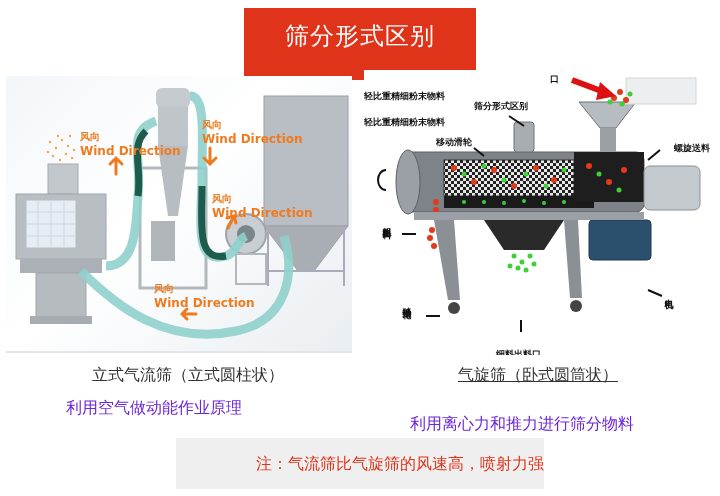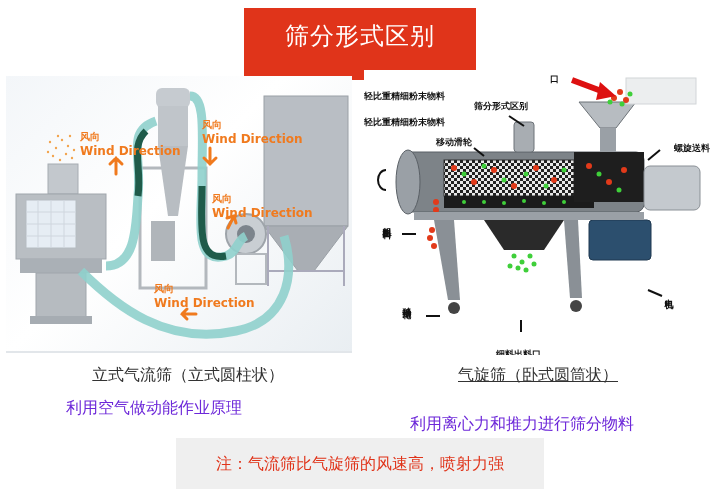--- a/index.html
+++ b/index.html
@@ -21,21 +21,21 @@
     position:absolute; left:364px; top:70px; width:356px; height:285px; background:#fff; overflow:hidden;
   }
   .caption-title {
     position:absolute; font-size:16px; color:#333; text-align:center; white-space:nowrap;
   }
   .caption-desc {
     position:absolute; font-size:16px; color:#6d28d9; text-align:left; white-space:nowrap;
   }
   .note {
     position:absolute; left:176px; top:438px; width:368px; height:51px; background:#EFEFEF;
-    color:#E0341A; font-size:16px; line-height:51px; text-align:center;
+    color:#E0341A; font-size:16px; line-height:51px; text-align:right;
   }
   .lbl { position:absolute; font-size:9px; font-weight:bold; color:#111; white-space:nowrap; }
   .vlbl { position:absolute; font-size:9px; font-weight:bold; color:#111; writing-mode:vertical-rl; letter-spacing:1px; }
   .wind { position:absolute; color:#F07A1E; font-weight:bold; white-space:nowrap; }
   .wind .cn { font-size:10px; display:block; }
   .wind .en { font-size:12px; display:block; }
   svg { position:absolute; left:0; top:0; }
 </style>
 </head>
 <body>

